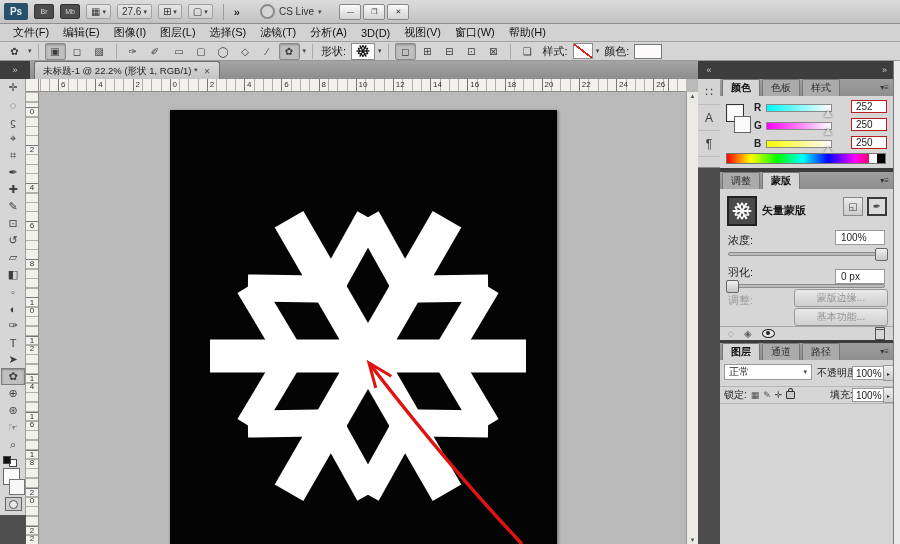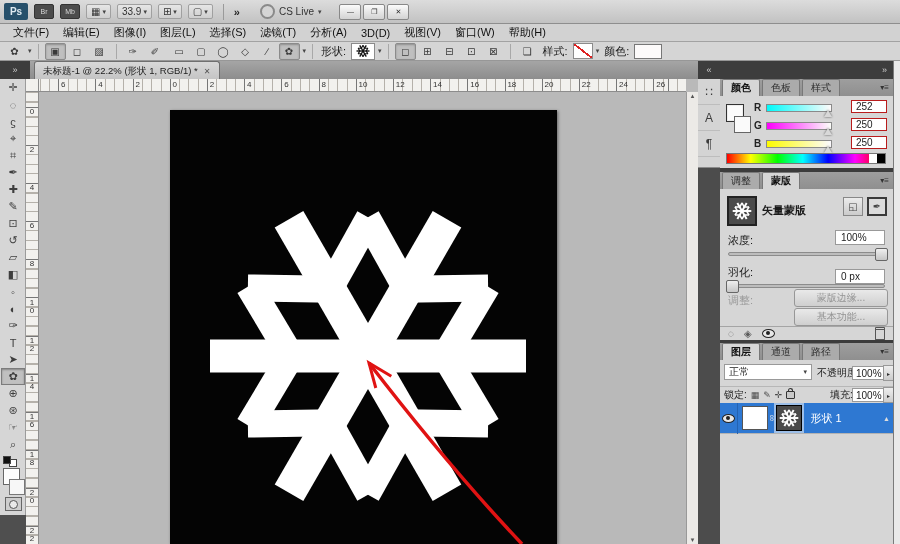--- a/index.html
+++ b/index.html
@@ -177,21 +177,21 @@
 
 <div class="abs appbar">
   <span class="pslogo">Ps</span>
   <span class="miniapp">Br</span>
   <span class="miniapp">Mb</span>
   <span class="chip">
       <span>▦</span>
       <span class="car">▾</span>
     </span>
   <span class="chip">
-      <span>33.9</span>
+      <span>27.6</span>
       <span class="car">▾</span>
     </span>
   <span class="chip">
       <span>⊞</span>
       <span class="car">▾</span>
     </span>
   <span class="chip">
       <span>▢</span>
       <span class="car">▾</span>
     </span>
@@ -476,36 +476,20 @@
     <div class="lp-row" style="top:26px;height:16px;border-top:1px solid #b7b7b7;border-bottom:1px solid #b7b7b7">
       <span class="lp-small" style="margin-left:4px">锁定:</span>
       <span class="lock-ic" style="margin-left:4px">▦</span>
       <span class="lock-ic">✎</span>
       <span class="lock-ic">✛</span>
       <span class="minilock"></span>
       <span class="lp-small" style="position:absolute;left:110px">填充:</span>
       <span class="lp-val" style="position:absolute;left:132px">100%</span>
       <span class="spin" style="position:absolute;left:163px">▸</span>
     </div>
-    <div class="layer-row sel" style="top: 43px; background: rgb(46, 120, 210);">
-      <span class="eyebox">
-          <span class="eye">
-            <i></i>
-          </span>
-        </span>
-      <span class="lthumb" style="background:#fff"></span>
-      <span class="chain">∞</span>
-      <span class="maskthumb">
-        <svg width="20" height="20">
-            <use href="#snowflake" width="20" height="20"></use>
-          </svg>
-      </span>
-      <span class="lname">形状 1</span>
-      <span class="scrollup">▲</span>
-    </div>
   </div>
 </div>
 <div class="abs edge-strip"></div>
 
 <svg class="abs arrow-overlay">
   <path id="arrow-shaft" d="M522,544 Q450,468 369,363" fill="none" stroke-width="3.5" stroke="#e01313"></path>
   <path id="arrow-head" d="M375.8,388 L369,363 L391.3,376.3" fill="none" stroke-width="3" stroke="#e01313"></path>
 </svg>
 
 </body></html>

